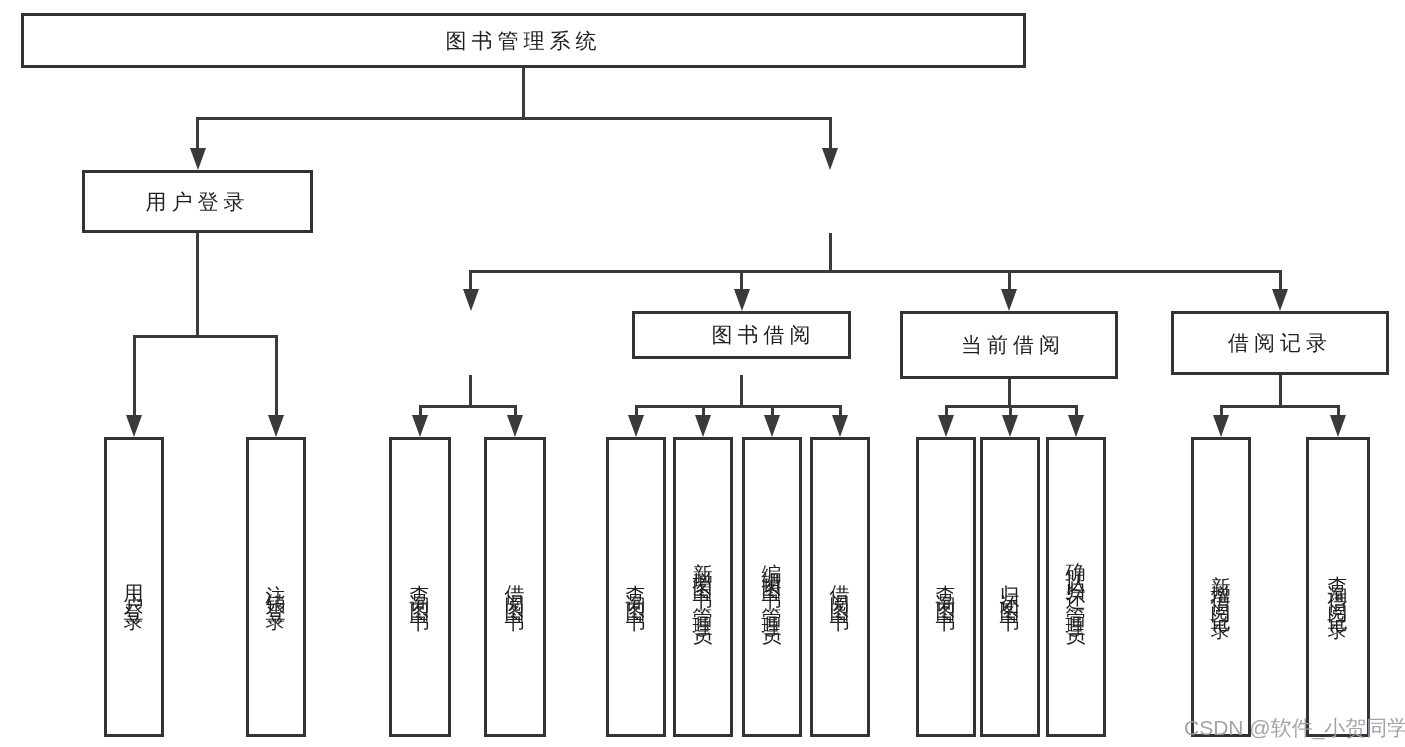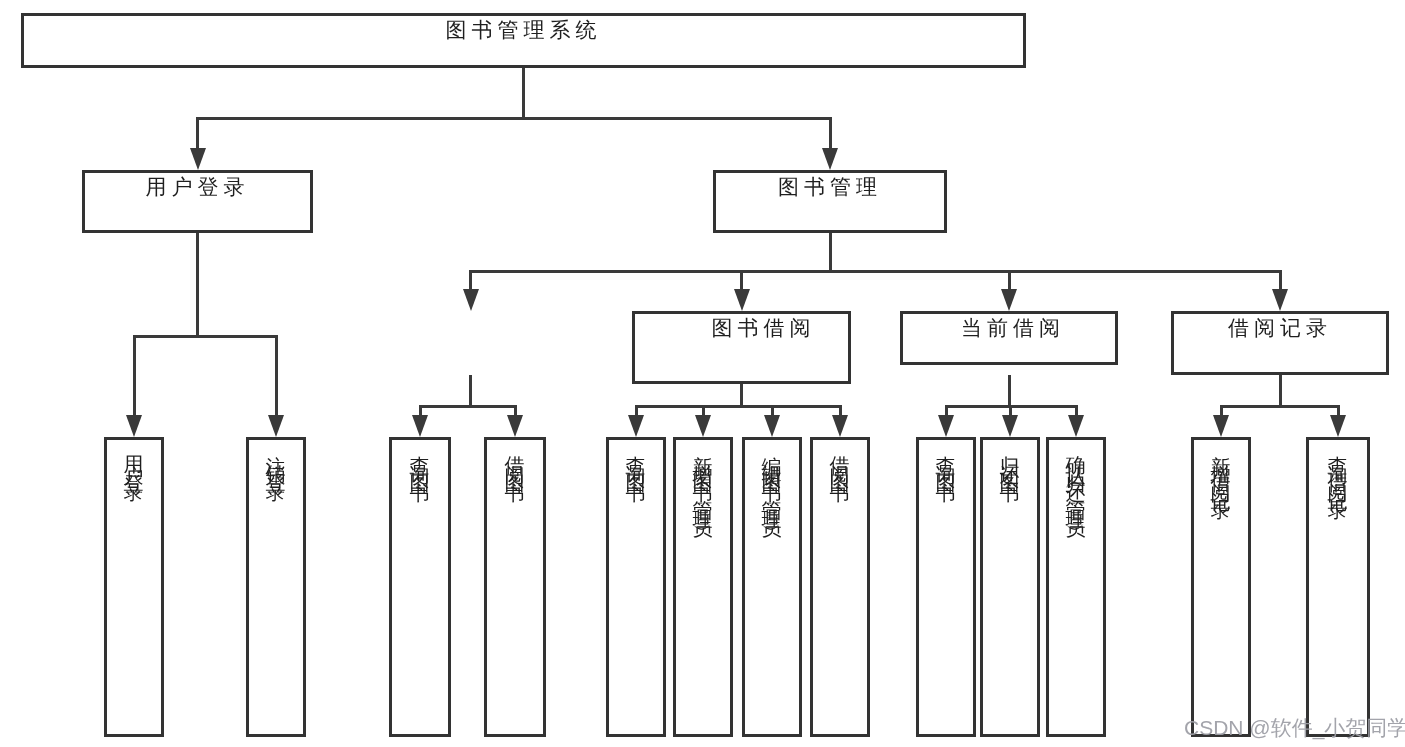--- a/index.html
+++ b/index.html
@@ -14,20 +14,21 @@
     height: 747px;
     background: #ffffff;
     overflow: hidden;
   }
   .node {
     position: absolute;
     box-sizing: border-box;
     background: #ffffff;
     border: 3px solid #333333;
     display: flex;
+    align-items: center;
     justify-content: center;
     z-index: 2;
   }
   .hlabel {
     font-size: 21px;
     letter-spacing: 5px;
     color: #1f1f1f;
     white-space: nowrap;
   }
   .vlabel {
@@ -117,27 +118,24 @@
     <div class="line" style="left: 1219.5px; top: 406px; width: 3px; height: 11px;"></div>
     <div class="arrow" style="left: 1213px; top: 415px;"></div>
     <div class="line" style="left: 1336.5px; top: 406px; width: 3px; height: 11px;"></div>
     <div class="arrow" style="left: 1330px; top: 415px;"></div>
     <div class="node" style="left: 21px; top: 13px; width: 1005px; height: 55px;">
       <span class="hlabel">图书管理系统</span>
     </div>
     <div class="node" style="left: 82px; top: 170px; width: 231px; height: 63px;">
       <span class="hlabel">用户登录</span>
     </div>
-    <div class="node" style="left: 713px; top: 170px; width: 234px; height: 63px;">
-      <span class="hlabel">图书管理</span>
-    </div>
-    <div class="node" style="left: 632px; top: 311px; width: 219px; height: 73px; padding-left: 44px;">
+    <div class="node" style="left: 632px; top: 311px; width: 219px; height: 48px; padding-left: 44px;">
       <span class="hlabel">图书借阅</span>
     </div>
-    <div class="node" style="left: 900px; top: 311px; width: 218px; height: 54px; padding-left: 8px;">
+    <div class="node" style="left: 900px; top: 311px; width: 218px; height: 68px; padding-left: 8px;">
       <span class="hlabel">当前借阅</span>
     </div>
     <div class="node" style="left: 1171px; top: 311px; width: 218px; height: 64px; font-family: Liberation Serif, serif;">
       <span class="hlabel">借阅记录</span>
     </div>
     <div class="node" style="left: 104px; top: 437px; width: 60px; height: 300px;">
       <span class="vlabel">用户登录</span>
     </div>
     <div class="node" style="left: 246px; top: 437px; width: 60px; height: 300px;">
       <span class="vlabel">注销登录</span>

